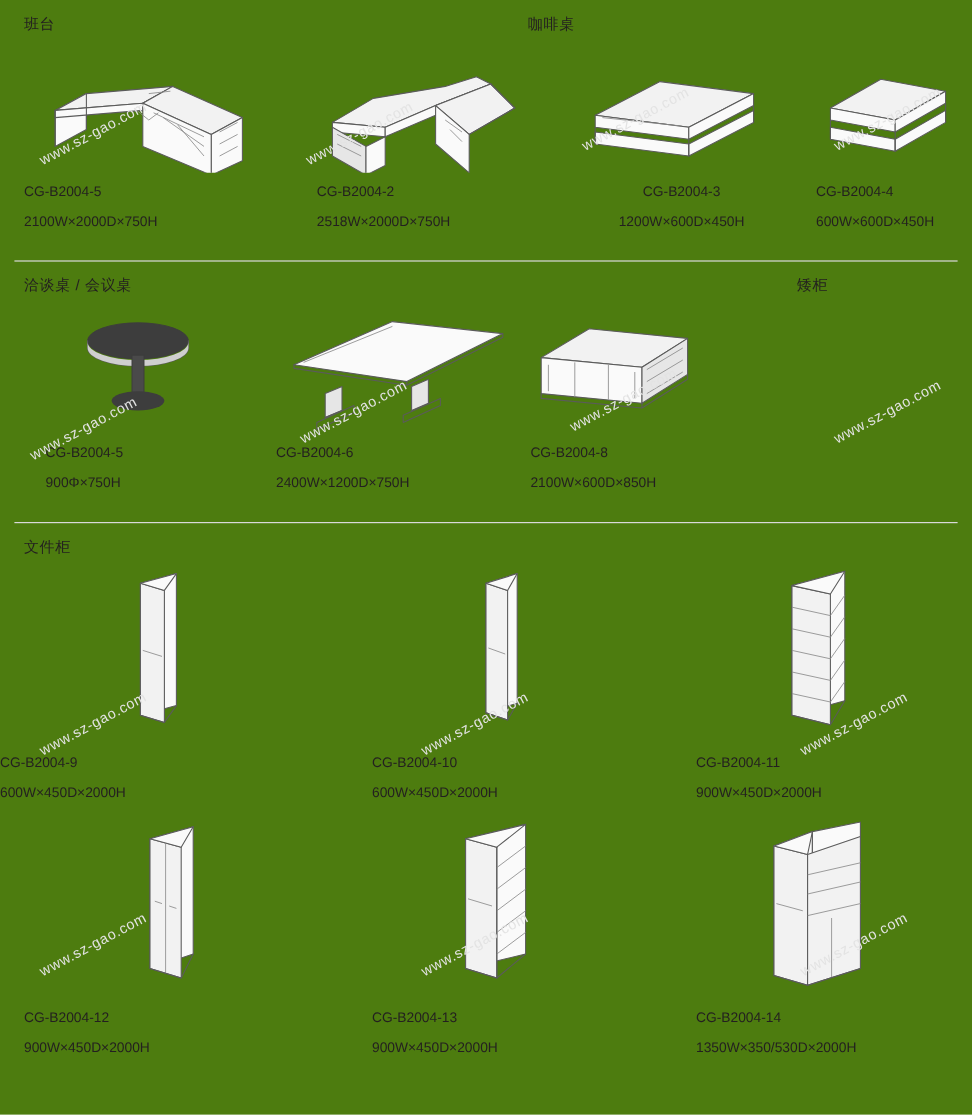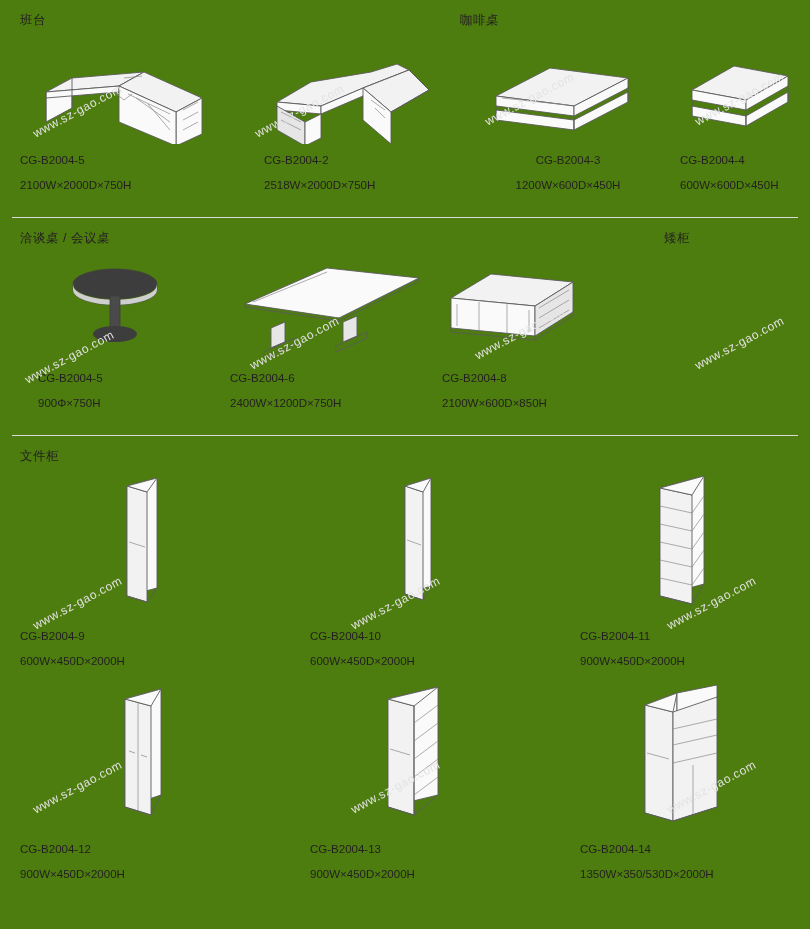--- a/index.html
+++ b/index.html
@@ -28,21 +28,21 @@
     height: 34px;
   }
   .sec-title {
     position: absolute;
     font-size: 12.5px;
     color: #231f20;
     letter-spacing: 0.5px;
     top: 12px;
   }
   .t-left { left: 20px; }
-  .t-mid  { left: 460px; }
+  .t-mid  { left: 440px; }
   .t-right{ left: 664px; }
 
   .row { display: flex; width: 810px; }
   .cell {
     position: relative;
     text-align: left;
   }
   .thumb {
     position: relative;
     width: 100%;
@@ -231,21 +231,21 @@
 
   <div class="divider" style="margin-top:26px;"></div>
 
   <div class="section">
     <div class="sec-head">
       <div class="sec-title t-left">文件柜</div>
     </div>
 
     <div class="row">
 
-      <div class="cell" style="width:270px;padding-left:20px;">
+      <div class="cell" style="width:270px;">
         <div class="thumb tall">
           <svg width="120" height="150" viewBox="0 0 120 150">
             <polygon class="fl3" points="42,16 72,8 72,118 42,126"></polygon>
             <polygon class="fl" points="42,16 42,126 62,132 62,22"></polygon>
             <polygon class="fl3" points="42,16 62,22 72,8"></polygon>
             <path class="ln2" d="M44,72 L60,77"></path>
             <path class="ln" d="M42,126 L62,132 M62,132 L72,118"></path>
           </svg>
         </div>
         <div class="code">CG-B2004-9</div>

